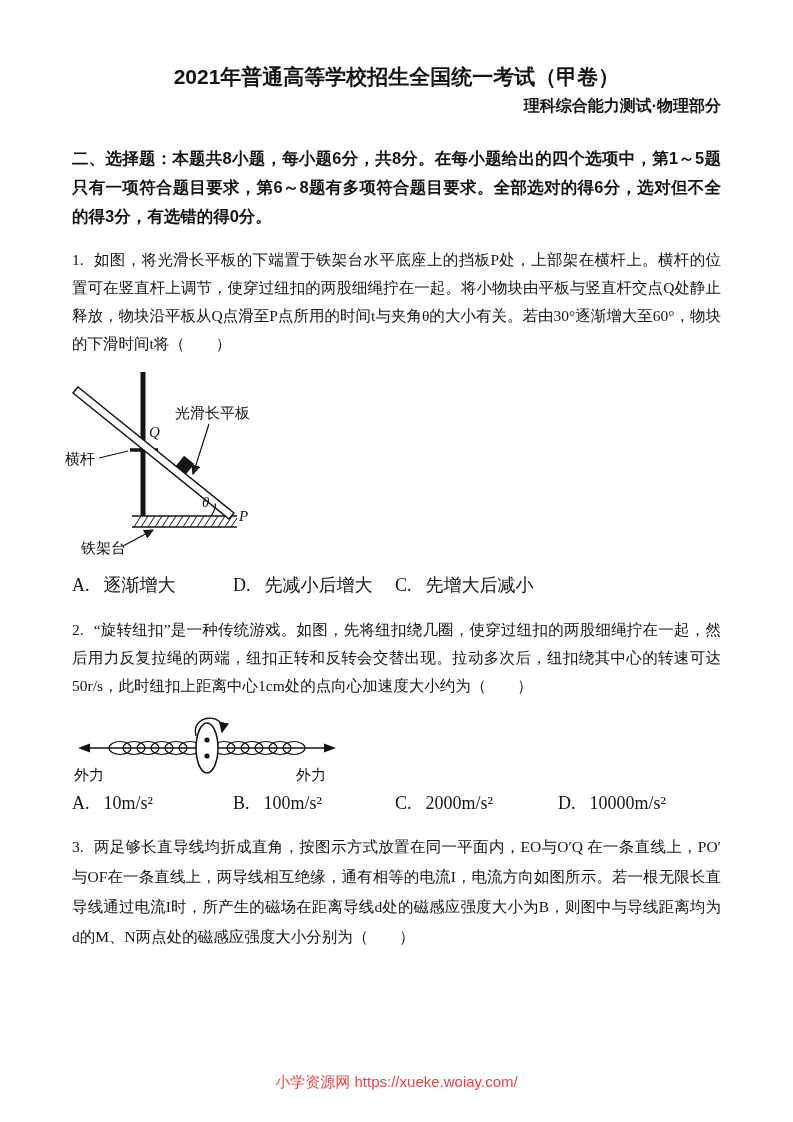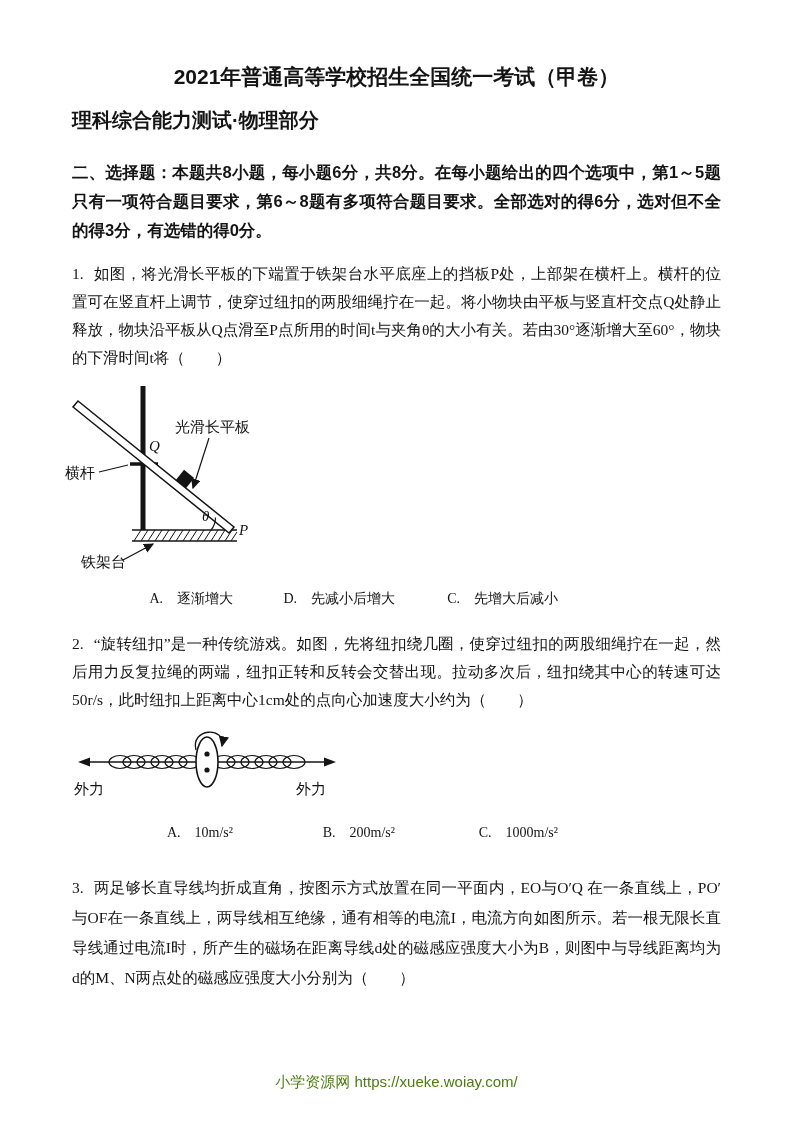--- a/index.html
+++ b/index.html
@@ -12,22 +12,21 @@
     color:#141414;
     padding:62px 72px 0 72px;
     font-family:"Liberation Serif", serif;
     overflow:hidden;
   }
   .title {
     text-align:center; font-weight:700; font-size:21px; line-height:30px;
     font-family:"Liberation Sans", sans-serif;
   }
   .subtitle {
-    text-align:left; font-weight:700; font-size:20px; line-height:28px;
-    margin-top:14px;
+    text-align:right; font-weight:700; font-size:16px; line-height:28px;
     font-family:"Liberation Sans", sans-serif;
   }
   .intro {
     margin-top:24px;
     font-weight:700; font-size:16.5px; line-height:29px;
     text-align:justify;
     font-family:"Liberation Sans", sans-serif;
   }
   .q-text {
     margin-top:15px;
@@ -39,27 +38,27 @@
   .figure { position:relative; }
   .fig1 { margin:8px 0 0 -13px; }
   .fig2 { margin:10px 0 0 0; }
   svg { overflow:visible; display:block; }
   .fig-cn { font-size:15px; fill:#141414; font-family:"Liberation Serif", serif; }
   .fig-it { font-size:15px; fill:#141414; font-style:italic; font-family:"Liberation Serif", serif; }
   .options {
     display:grid;
     grid-template-columns:161px 162px 163px auto;
     margin-top:12px;
-    font-size:14px; line-height:22px;text-align:right;
+    font-size:18px; line-height:22px;
   }
   .opt-label { display:inline-block; margin-right:14px; }
   .footer {
     position:absolute; left:0; right:0; bottom:30px;
     text-align:center;
-    color:#4d7c0f; font-size:15px;
+    color:#ef4444; font-size:15px;
     font-family:"Liberation Sans", sans-serif;
   }
 </style>
 </head>
 <body>
 
 <div class="page">
 
   <h1 class="title">2021年普通高等学校招生全国统一考试（甲卷）</h1>
   <h2 class="subtitle">理科综合能力测试·物理部分</h2>
@@ -162,23 +161,24 @@
       <circle cx="135" cy="30" r="2.6" fill="#141414"></circle>
       <circle cx="135" cy="46" r="2.6" fill="#141414"></circle>
 
       <path d="M124,26 C118,4 154,2 150,22" fill="none" stroke="#141414" stroke-width="1.3" marker-end="url(#ah2)"></path>
 
       <text x="2" y="70" class="fig-cn">外力</text>
       <text x="224" y="70" class="fig-cn">外力</text>
     </svg>
   </div>
 
-  <div class="options" style="margin-top:20px">
+  <div class="options" style="margin-top:4px">
     <div><span class="opt-label">A.</span><span>10m/s²</span></div>
-    <div><span class="opt-label">B.</span><span>200m/s²</span></div>
-    <div><span class="opt-label">C.</span><span>1000m/s²</span></div>
+    <div><span class="opt-label">B.</span><span>100m/s²</span></div>
+    <div><span class="opt-label">C.</span><span>2000m/s²</span></div>
+    <div><span class="opt-label">D.</span><span>10000m/s²</span></div>
   </div>
 
-  <p class="q-text wide" style="margin-top:29px"><span class="q-num">3.</span><span>两足够长直导线均折成直角，按图示方式放置在同一平面内，EO与O′Q 在一条直线上，PO′与OF在一条直线上，两导线相互绝缘，通有相等的电流I，电流方向如图所示。若一根无限长直导线通过电流I时，所产生的磁场在距离导线d处的磁感应强度大小为B，则图中与导线距离均为d的M、N两点处的磁感应强度大小分别为（　　）</span></p>
+  <p class="q-text wide" style="margin-top:18px"><span class="q-num">3.</span><span>两足够长直导线均折成直角，按图示方式放置在同一平面内，EO与O′Q 在一条直线上，PO′与OF在一条直线上，两导线相互绝缘，通有相等的电流I，电流方向如图所示。若一根无限长直导线通过电流I时，所产生的磁场在距离导线d处的磁感应强度大小为B，则图中与导线距离均为d的M、N两点处的磁感应强度大小分别为（　　）</span></p>
 
   <div class="footer">小学资源网 https://xueke.woiay.com/</div>
 
 </div>
 
 </body></html>

